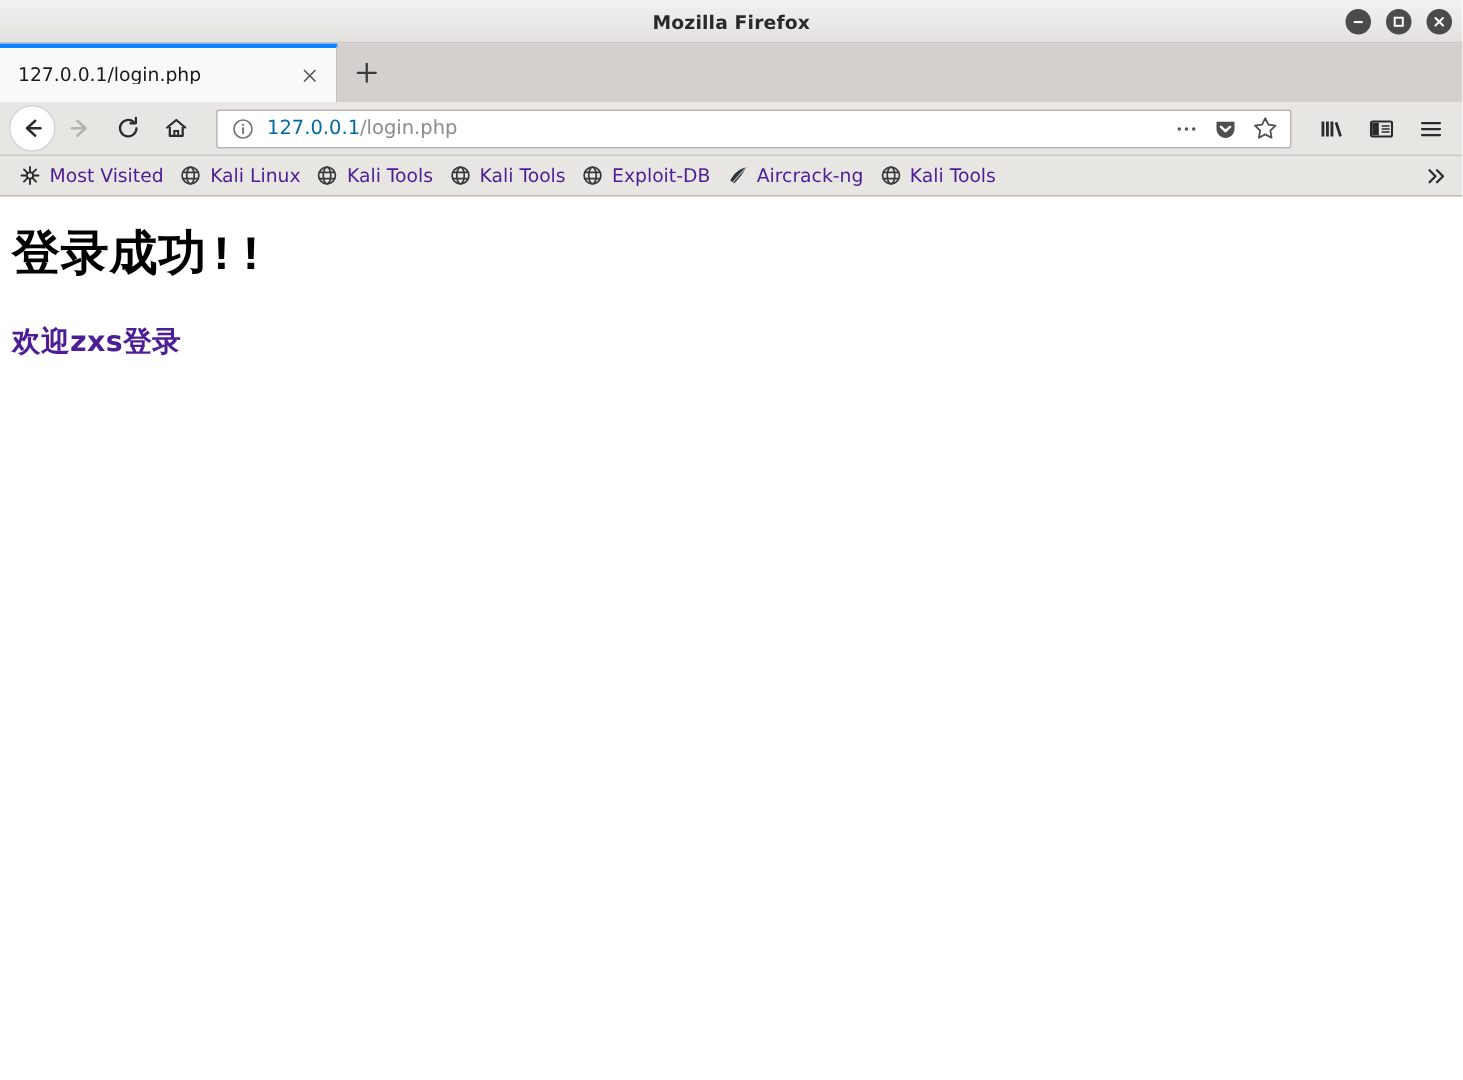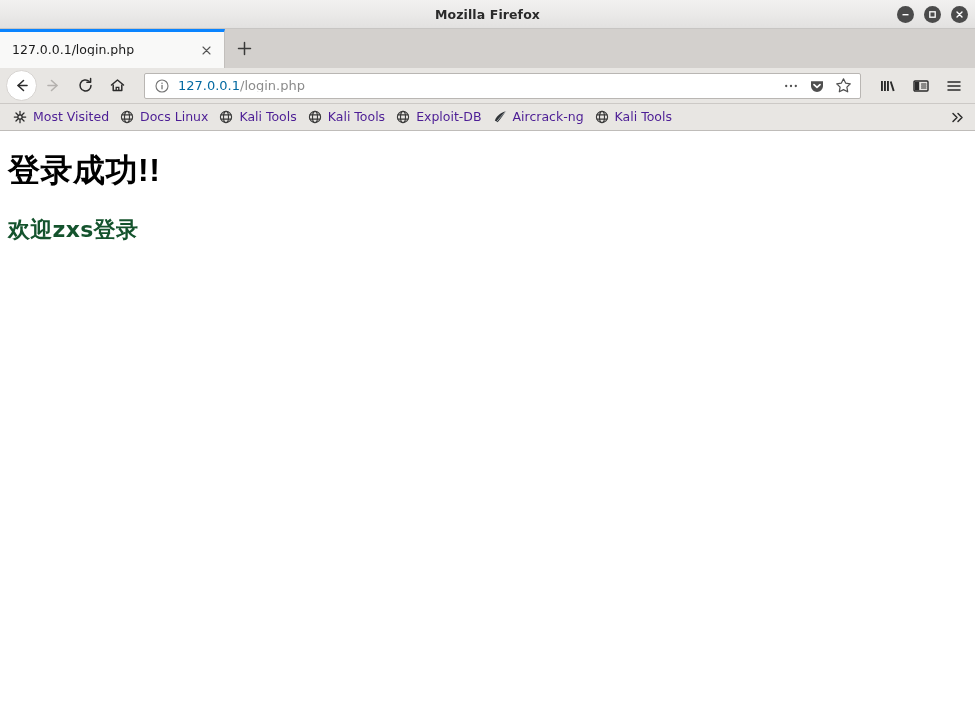--- a/index.html
+++ b/index.html
@@ -219,33 +219,33 @@
   }
 
   
   .content {
     flex: 1 1 auto;
     background: #ffffff;
     overflow: hidden;
     padding: 0;
   }
   .page-h1 {
-    font-family: Liberation Sans, sans-serif;
+    font-family: Liberation Mono, monospace;
     font-size: 32px;
     font-weight: bold;
     color: #000000;
     margin: 21px 0 0 8px;
     line-height: 1.18;
     letter-spacing: 0.5px;
   }
   .page-h3 {
     font-family: "DejaVu Sans", "Liberation Sans", sans-serif;
-    font-size: 22px;
+    font-size: 19px;
     font-weight: bold;
-    color: #14532d;
+    color: #4c1d95;
     margin: 27px 0 0 8px;
     line-height: 1.2;
     letter-spacing: 0.3px;
   }
 </style>
 </head>
 <body>
 
 <div id="app">
 
@@ -388,21 +388,21 @@
 
 
     <div class="bm">
       <span class="bm-icon">
         <svg width="14" height="14" viewBox="0 0 14 14">
           <circle cx="7" cy="7" r="5.6" fill="none" stroke="#3a3a3a" stroke-width="1.15"></circle>
           <ellipse cx="7" cy="7" rx="2.5" ry="5.6" fill="none" stroke="#3a3a3a" stroke-width="1.15"></ellipse>
           <path d="M1.6 4.9 H12.4 M1.6 9.1 H12.4" stroke="#3a3a3a" stroke-width="1.15"></path>
         </svg>
       </span>
-      <span>Docs Linux</span>
+      <span>Kali Linux</span>
     </div>
 
     <div class="bm">
       <span class="bm-icon">
         <svg width="14" height="14" viewBox="0 0 14 14">
           <circle cx="7" cy="7" r="5.6" fill="none" stroke="#3a3a3a" stroke-width="1.15"></circle>
           <ellipse cx="7" cy="7" rx="2.5" ry="5.6" fill="none" stroke="#3a3a3a" stroke-width="1.15"></ellipse>
           <path d="M1.6 4.9 H12.4 M1.6 9.1 H12.4" stroke="#3a3a3a" stroke-width="1.15"></path>
         </svg>
       </span>

